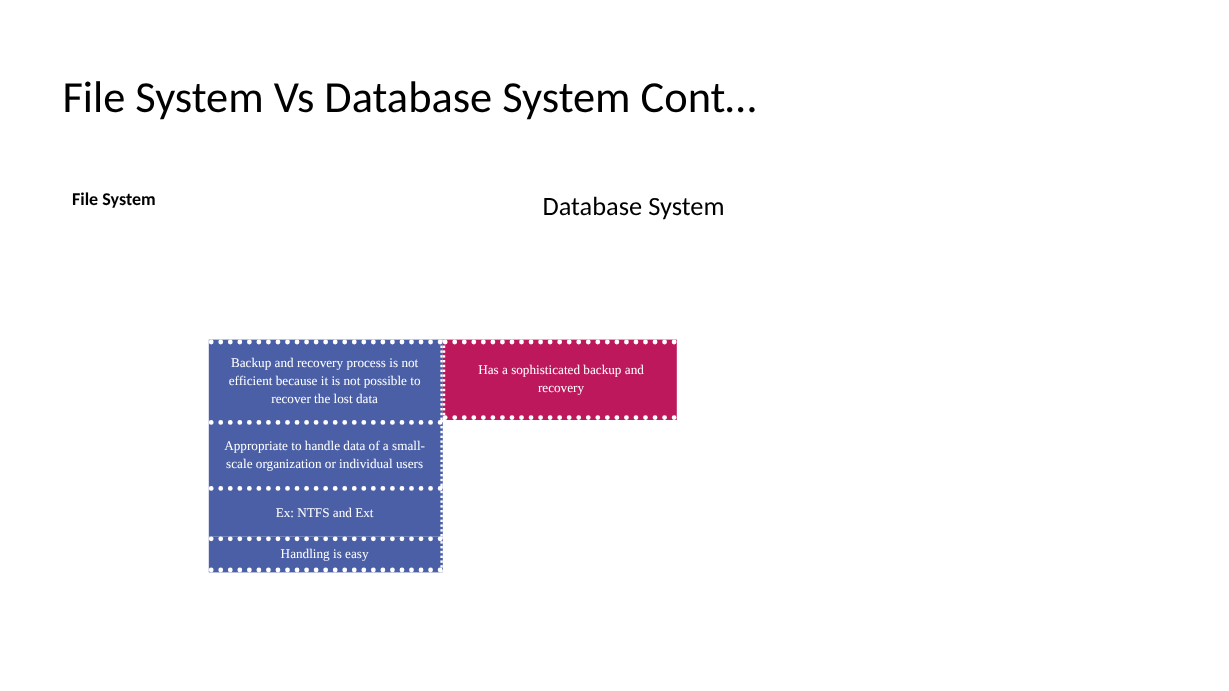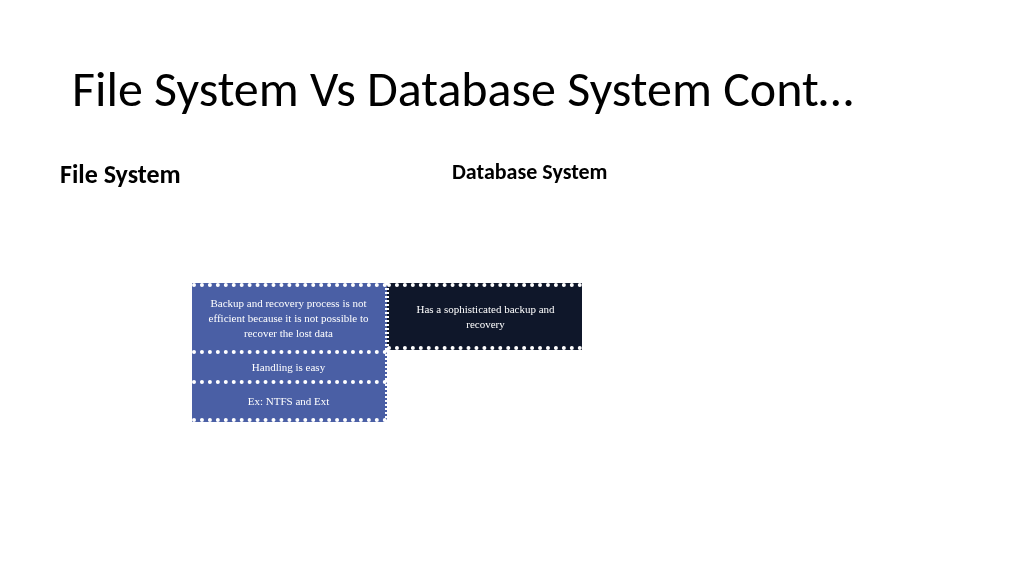--- a/index.html
+++ b/index.html
@@ -10,45 +10,45 @@
     body {
       width: 1024px;
       height: 576px;
       background: #ffffff;
       font-family: Calibri, "Segoe UI", Arial, sans-serif;
       position: relative;
     }
     .slide-title {
       position: absolute;
       top: 58px;
-      left: 72px;
-      font-size: 50px;
+      left: 52px;
+      font-size: 37px;
       font-weight: 400;
       color: #000;
     }
     .column-header-left {
       position: absolute;
       top: 158px;
       left: 60px;
-      font-size: 26px;
+      font-size: 15px;
       font-weight: 700;
       color: #000;
     }
     .column-header-right {
       position: absolute;
       top: 158px;
       left: 452px;
       font-size: 22px;
-      font-weight: 700;
+      font-weight: 400;
       color: #000;
     }
     .comparison-table {
       position: absolute;
       top: 283px;
-      left: 192px;
+      left: 174px;
       width: 422px;
       display: flex;
     }
     .col {
       width: 195px;
       display: flex;
       flex-direction: column;
     }
     .cell {
       display: flex;
@@ -63,38 +63,39 @@
       border-top: 4px dotted #fff;
     }
     .cell:last-child {
       border-bottom: 4px dotted #fff;
     }
     .col-left .cell {
       background: #4a5fa5;
       border-right: 2px dotted #fff;
     }
     .col-right .cell {
-      background: #0f172a;
+      background: #be185d;
       border-left: 2px dotted #fff;
     }
     .row-1 { height: 67px; }
     .row-2 { height: 55px; }
     .row-3 { height: 30px; }
     .row-4 { height: 42px; }
   </style>
 </head>
 <body>
 
 <h1 class="slide-title">File System Vs Database System Cont…</h1>
 
 <div class="column-header-left">File System</div>
 <div class="column-header-right">Database System</div>
 
 <div class="comparison-table">
   <div class="col col-left">
     <div class="cell row-1">Backup and recovery process is not efficient because it is not possible to recover the lost data</div>
+    <div class="cell row-2">Appropriate to handle data of a small-scale organization or individual users</div>
+    <div class="cell row-4">Ex: NTFS and Ext</div>
     <div class="cell row-3">Handling is easy</div>
-    <div class="cell row-4">Ex: NTFS and Ext</div>
   </div>
   <div class="col col-right">
     <div class="cell row-1">Has a sophisticated backup and recovery</div>
   </div>
 </div>
 
 </body></html>

